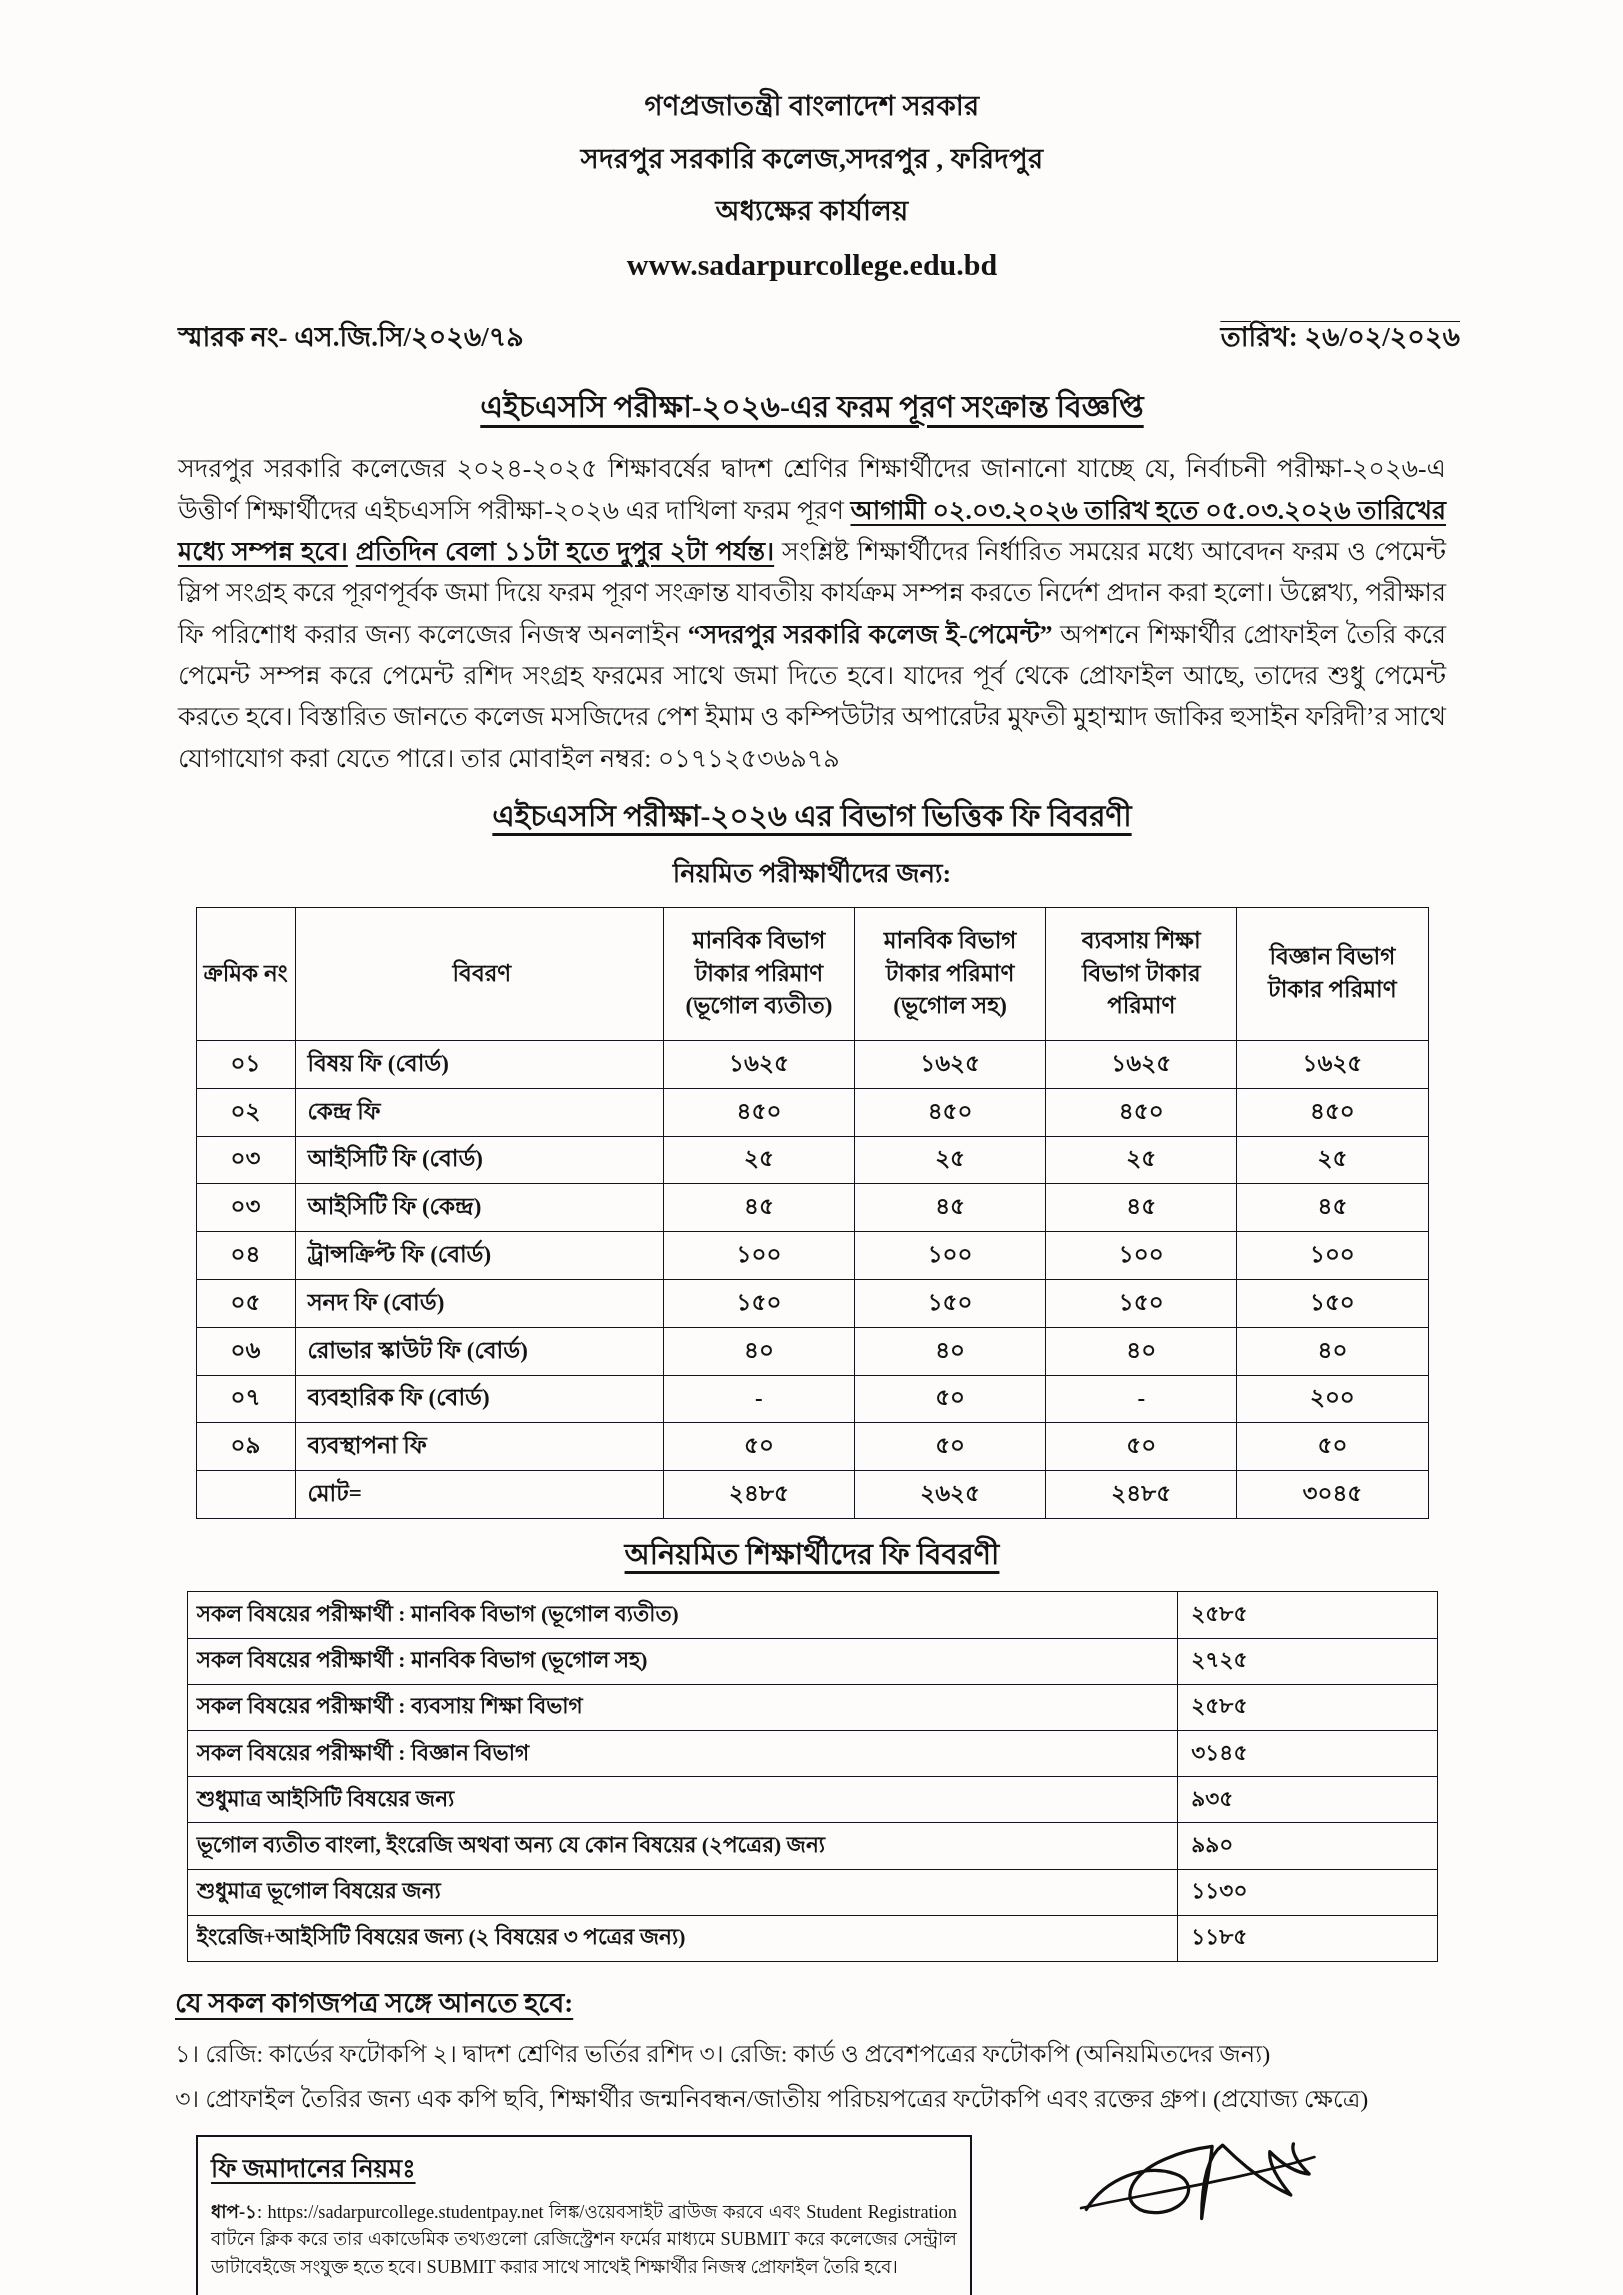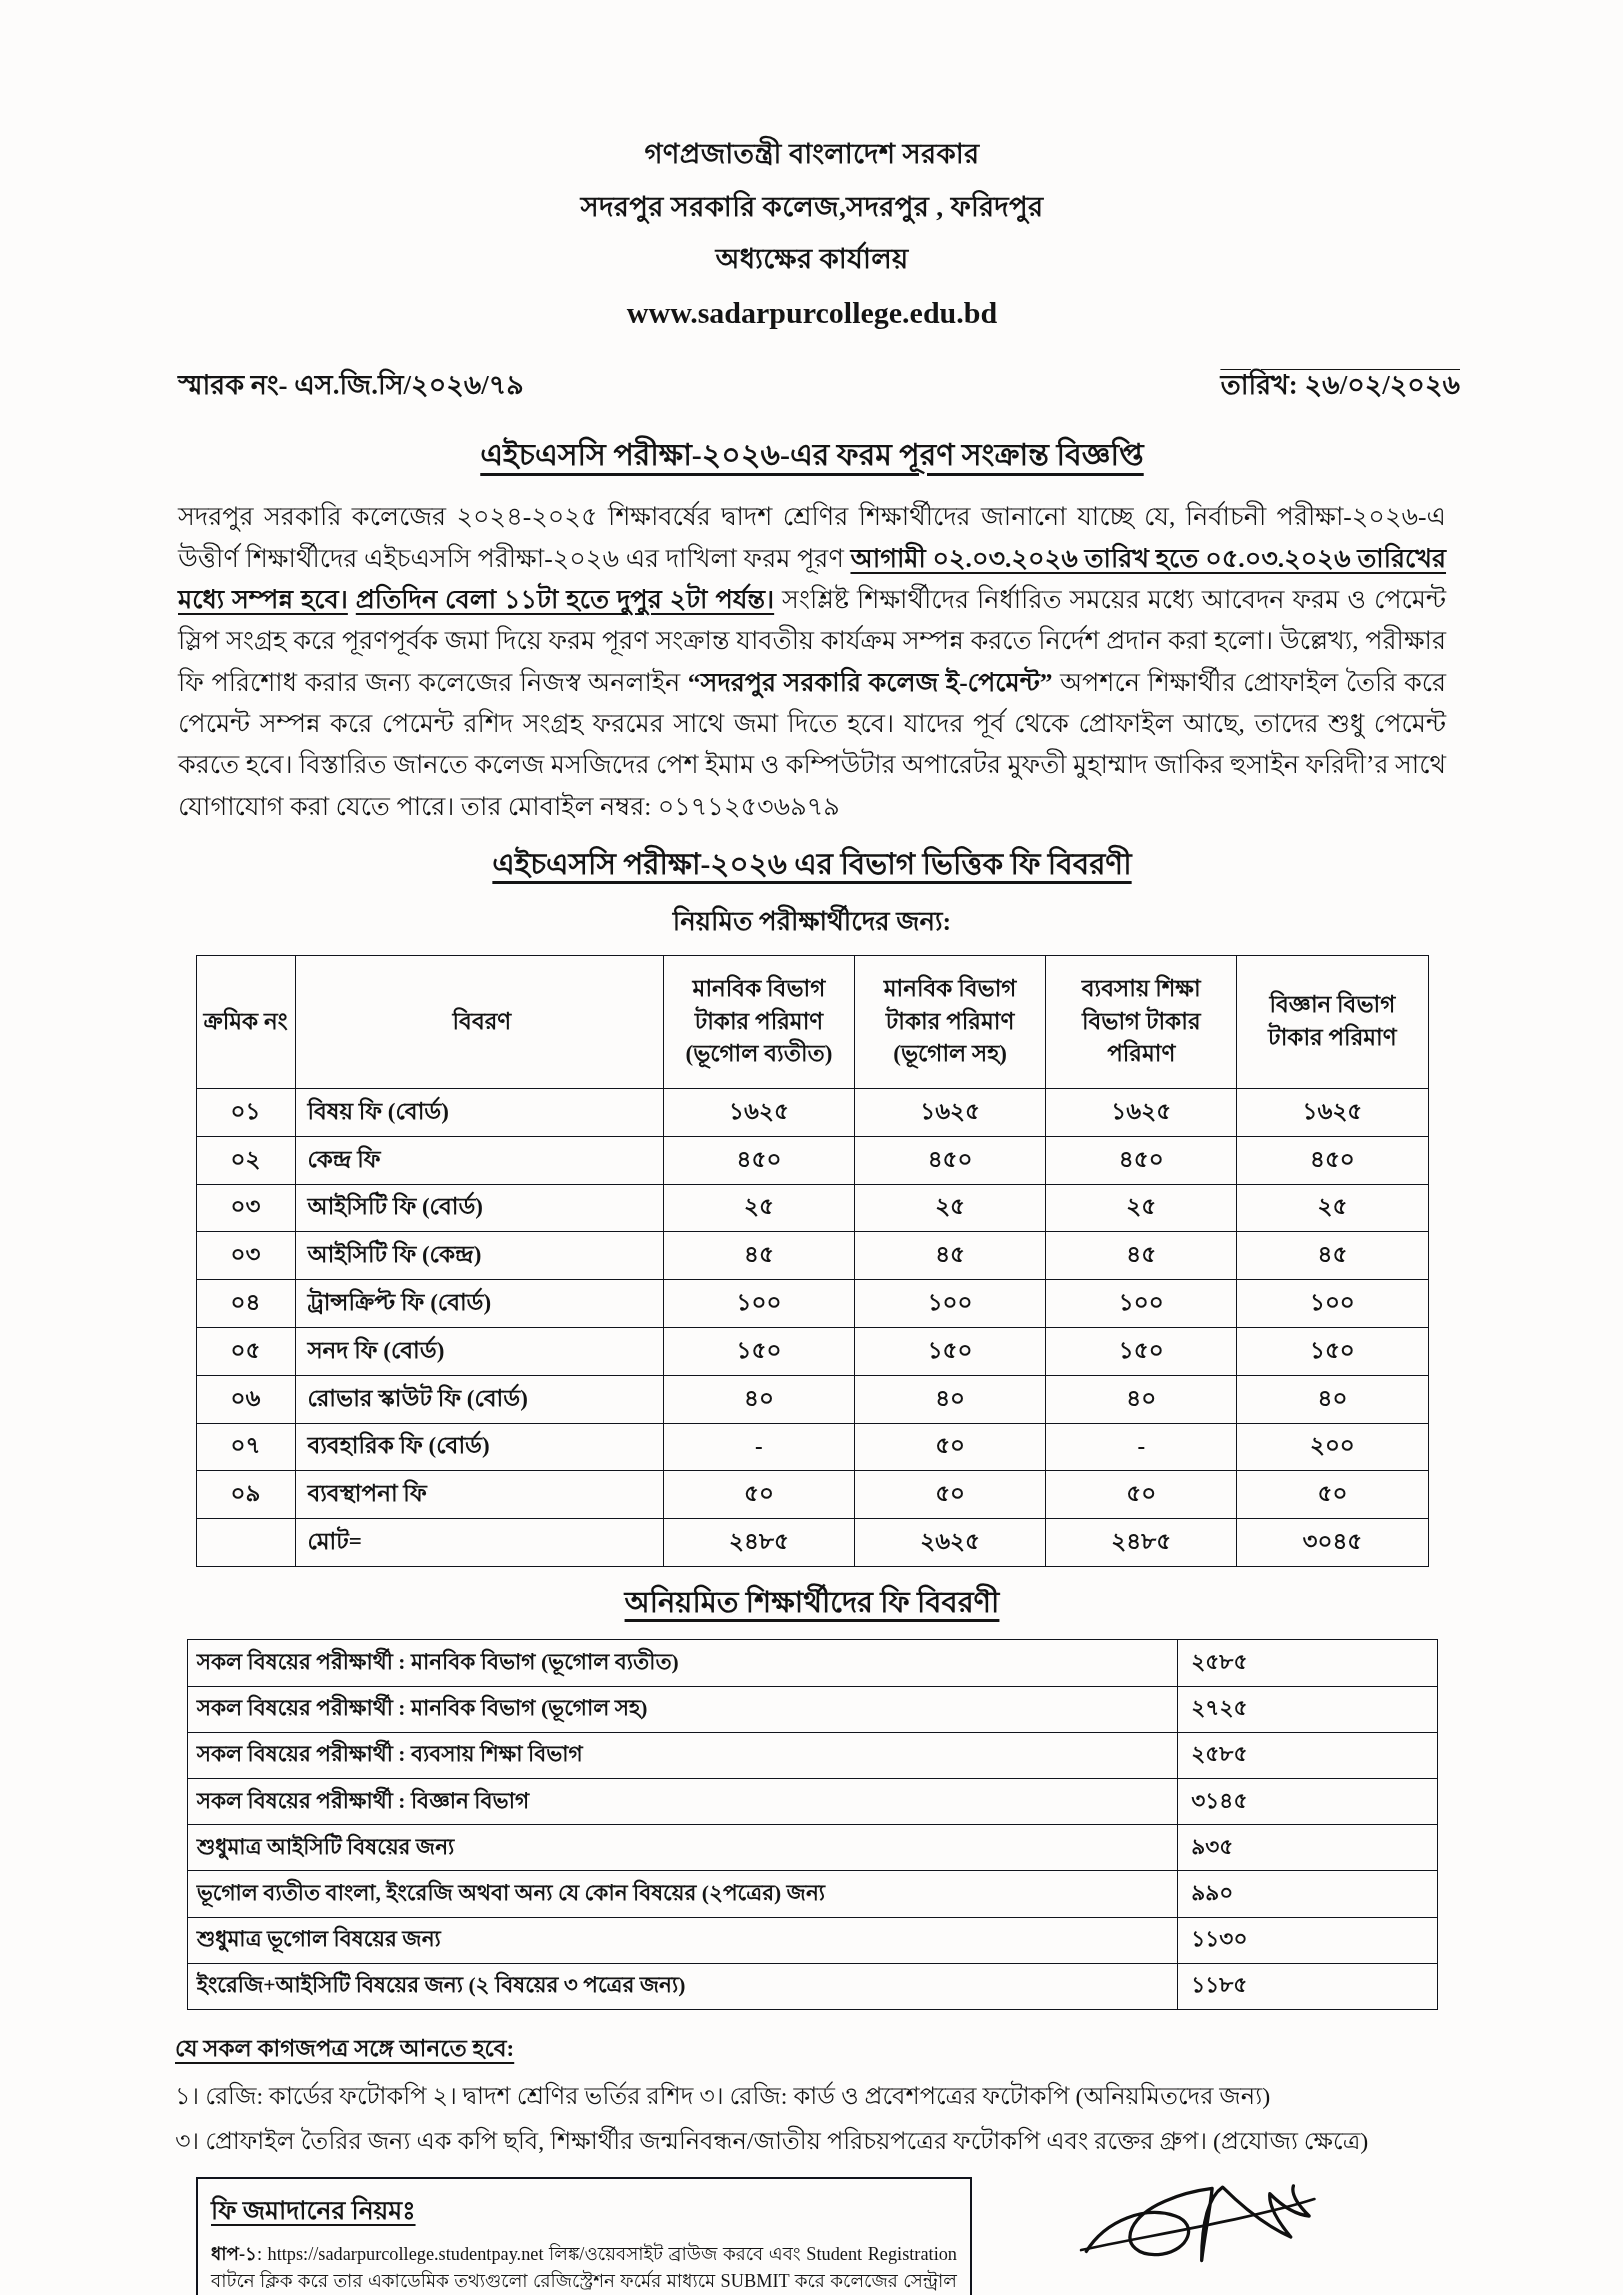--- a/index.html
+++ b/index.html
@@ -4,21 +4,21 @@
 <style>
   html,body{margin:0;padding:0;}
   body{
     width:1624px;height:2295px;
     background:#fdfcfb;
     font-family:"Liberation Serif","DejaVu Serif",serif;
     color:#141414;
     position:relative;
     overflow:hidden;
   }
-  .page{position:absolute;inset:0;margin-top:48px;}
+  .page{position:absolute;inset:0;}
 
   
   .hdr{text-align:center;}
   .hdr .ln{font-size:27.5px;line-height:1.0;margin:0;padding:0;font-weight:600;letter-spacing:0.3px;}
   .hdr .l1{padding-top:92px;}
   .hdr .l2{padding-top:25px;}
   .hdr .l3{padding-top:25px;}
   .hdr .site{padding-top:23.6px;font-size:30px;font-weight:700;
       text-underline-offset:6.5px;text-decoration-thickness:2px;}
 
@@ -52,21 +52,21 @@
 
   
   .irrTitle{text-align:center;margin-top:11.8px;font-size:29px;font-weight:800;
       text-decoration:underline;text-underline-offset:6.5px;text-decoration-thickness:2.6px;}
   .irrTable{margin:11.8px auto 0 auto;width:1251px;table-layout:fixed;}
   .irrTable td{border:1.6px solid #11141c;font-size:21.6px;font-weight:600;padding:4.6px 9.2px;height:27.5px;}
   .irrTable td.lbl{text-align:left;}
   .irrTable td.val{text-align:left;padding-left:13px;width:236px;}
 
   
-  .docsHead{margin:19.6px 0 0 175px;font-size:23px;font-weight:800;
+  .docsHead{margin:19.6px 0 0 175px;font-size:27px;font-weight:800;
       text-decoration:underline;text-underline-offset:5.9px;text-decoration-thickness:2px;}
   .docLine{margin:10.5px 164px 0 175px;font-size:24px;font-weight:500;line-height:1.45;}
 
   
   .bottom{position:relative;margin-top:18.3px;height:367px;}
   .payBox{position:absolute;left:196px;top:0;width:776px;border:2px solid #11141c;
       box-sizing:border-box;padding:9.2px 13px 14.4px 13px;}
   .payBox h4{margin:2.6px 0 6.5px 0;text-align:left;font-size:25px;font-weight:800;
       text-decoration:underline;text-underline-offset:5.2px;text-decoration-thickness:2px;}
   .payStep{font-size:18.3px;line-height:1.5;font-weight:500;margin-bottom:5.2px;text-align:justify;}

